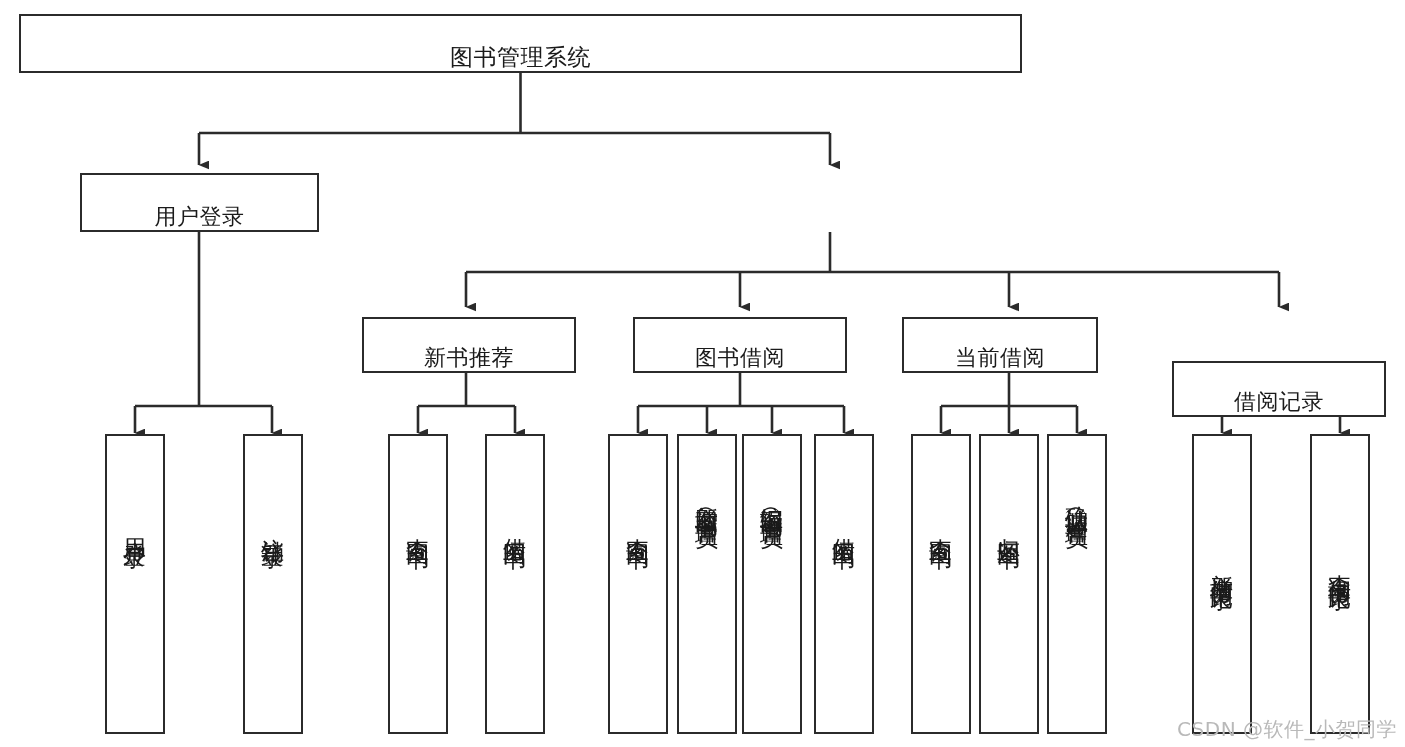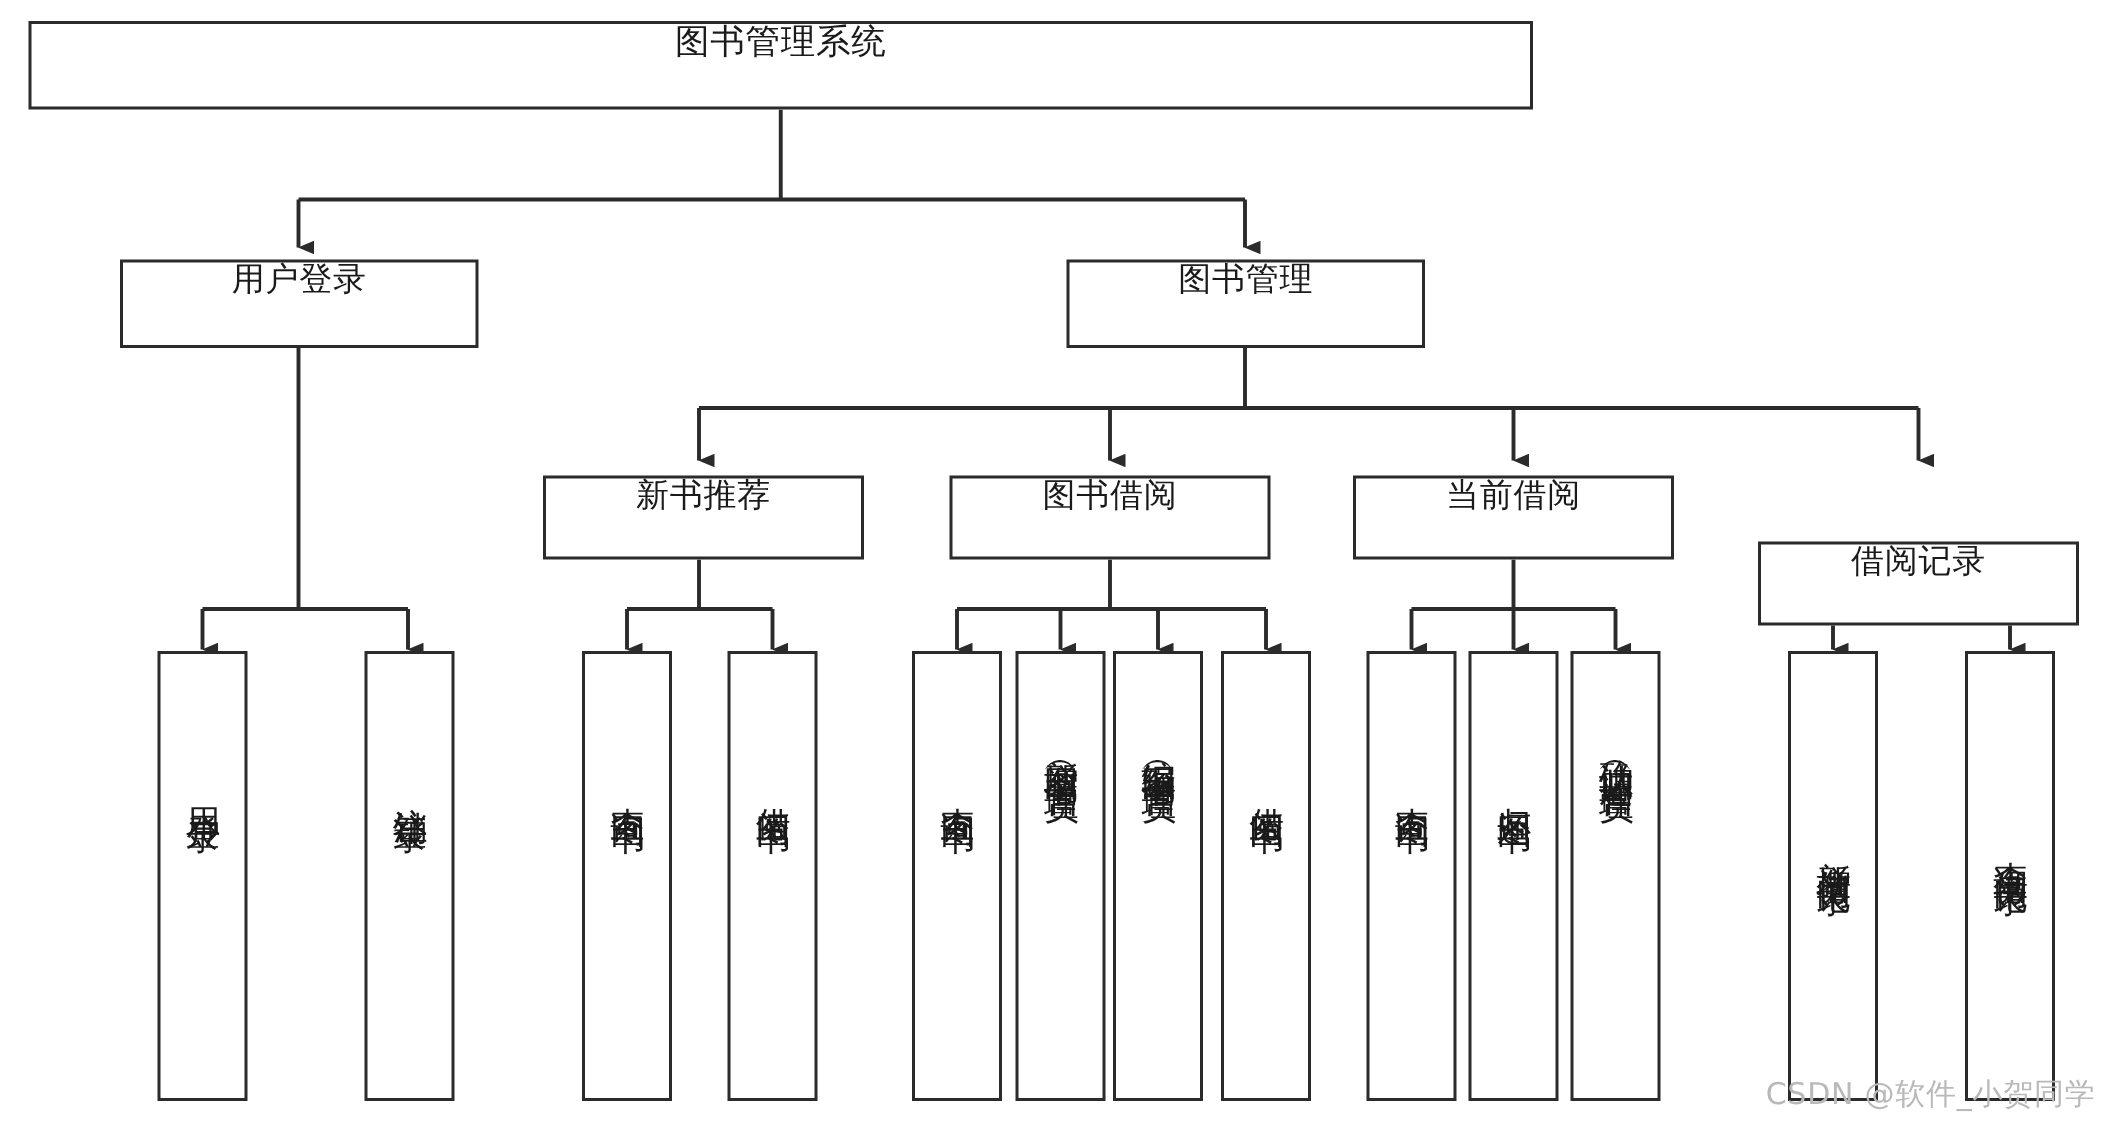--- a/index.html
+++ b/index.html
@@ -24,21 +24,21 @@
     width: 1405px;
     height: 747px;
     pointer-events: none;
   }
   .node {
     position: absolute;
     box-sizing: border-box;
     border: 2.2px solid #2b2b2b;
     background: #ffffff;
     display: flex;
-    align-items: flex-start;
+    align-items: flex-end;
     justify-content: center;
     color: #1a1a1a;
   }
   .node .lbl {
     display: block;
     text-align: center;
     line-height: 1.12;
     letter-spacing: 0.5px;
   }
   
@@ -139,33 +139,30 @@
   </svg>
 
   <div class="node horiz root" style="left:19px; top:14px; width:1003px; height:59px;">
     <span class="lbl">图书管理系统</span>
   </div>
 
   <div class="node horiz" style="left:80px; top:173px; width:239px; height:59px;">
     <span class="lbl">用户登录</span>
   </div>
 
-  <div class="node horiz" style="left:711px; top:173px; width:239px; height:59px;">
-    <span class="lbl">图书管理</span>
-  </div>
 
   <div class="node horiz" style="left:362px; top:317px; width:214px; height:56px;">
     <span class="lbl">新书推荐</span>
   </div>
 
   <div class="node horiz" style="left:633px; top:317px; width:214px; height:56px;">
     <span class="lbl">图书借阅</span>
   </div>
 
-  <div class="node horiz" style="left:902px; top:317px; width:214px; height:56px;">
+  <div class="node horiz" style="left:902px; top:317px; width:196px; height:56px;">
     <span class="lbl">当前借阅</span>
   </div>
 
   <div class="node horiz" style="left:1172px; top:317px; width:214px; height:56px;margin-top:44px;">
     <span class="lbl">借阅记录</span>
   </div>
 
   <div class="node vert mid" style="left:105px; top:434px; width:60px; height:300px;">
     <span class="lbl">用户登录</span>
   </div>

